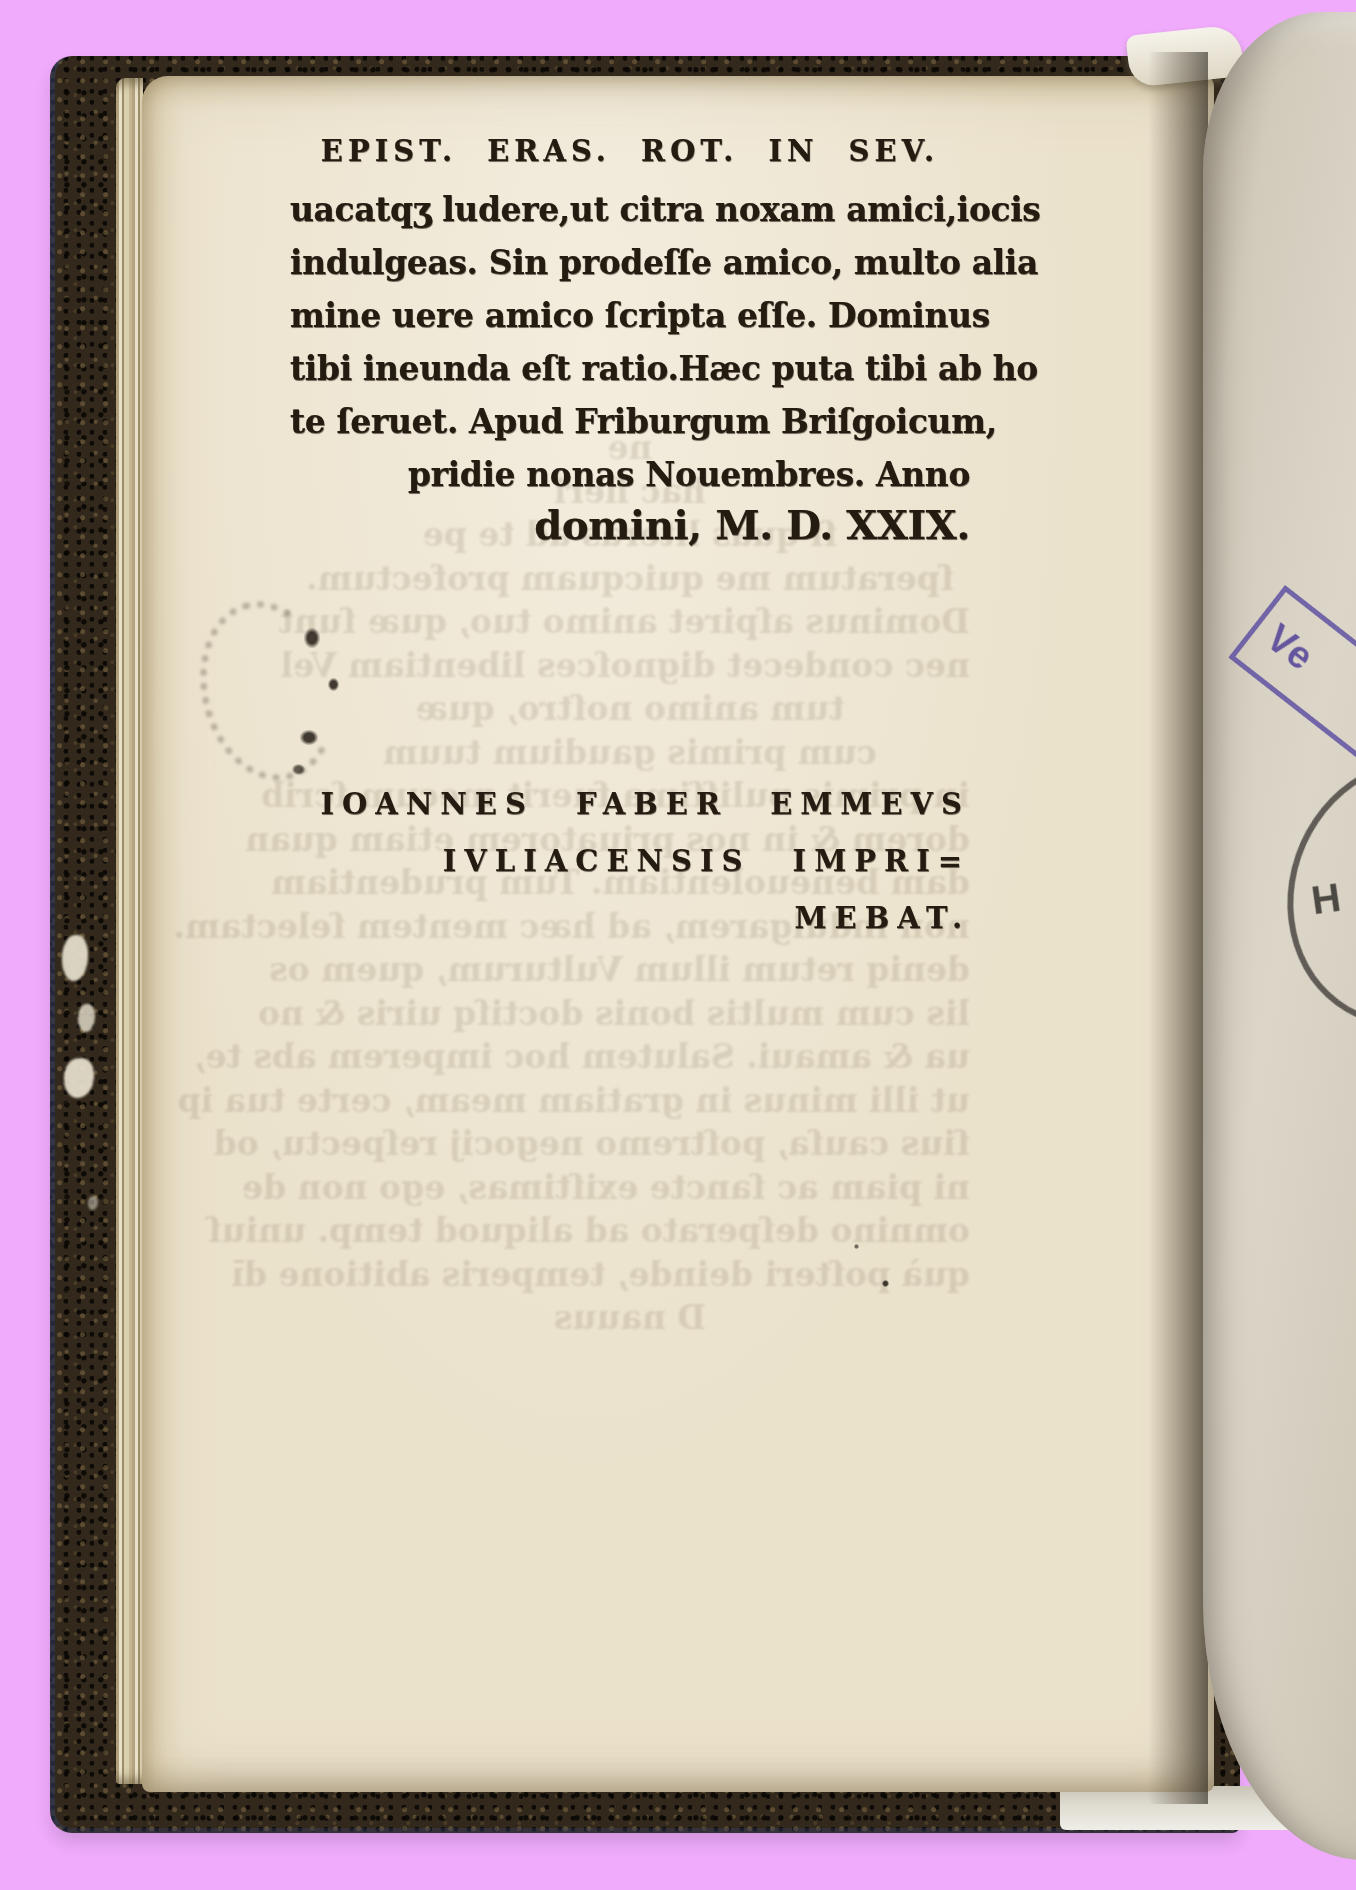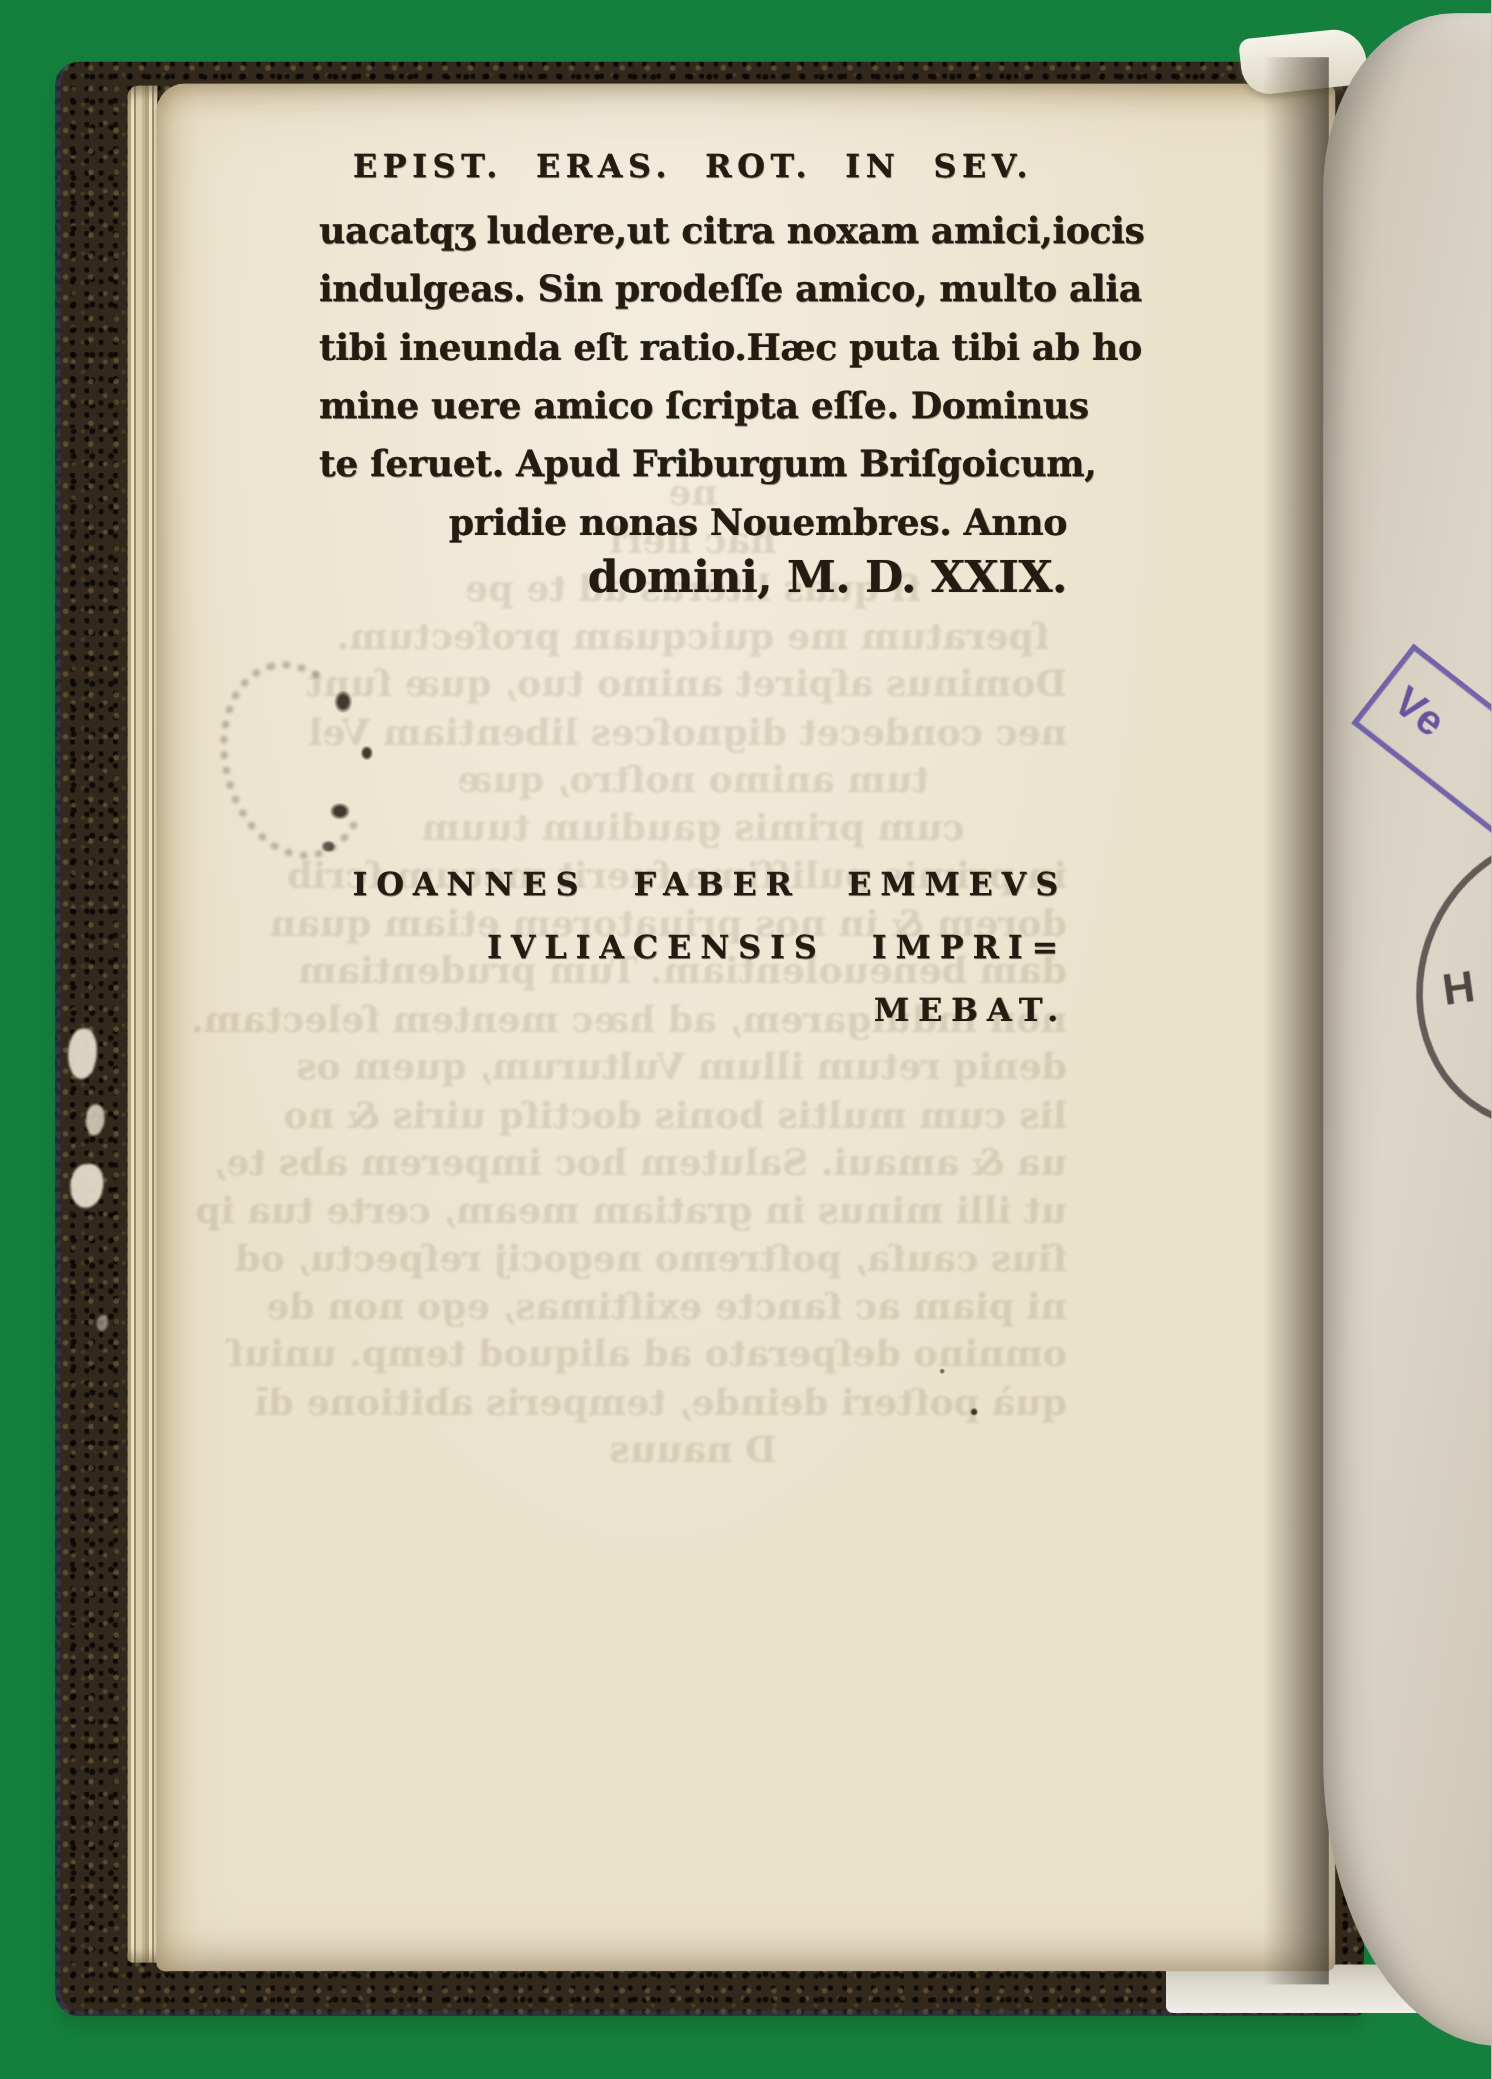--- a/index.html
+++ b/index.html
@@ -1,16 +1,16 @@
 <!DOCTYPE html>
 <html><head>
 <meta charset="utf-8">
 <style>
   html,body{margin:0;padding:0;background:#ffffff;}
-  .scene{position:relative;width:1356px;height:1890px;overflow:hidden;background:#15803d;
+  .scene{position:relative;width:1356px;height:1890px;overflow:hidden;background:#f0abfc;
          font-family:"DejaVu Serif","Liberation Serif",serif;}
 
   
   .cover{position:absolute;left:50px;top:56px;width:1185px;height:1772px;z-index:1;
     background-color:#32291c;
     background-image:
       radial-gradient(circle at 20% 30%, rgba(128,106,66,.55) 0 2px, rgba(0,0,0,0) 3px),
       radial-gradient(circle at 70% 60%, rgba(8,6,3,.85) 0 2.2px, rgba(0,0,0,0) 3.2px),
       radial-gradient(circle at 40% 80%, rgba(146,122,78,.42) 0 1.6px, rgba(0,0,0,0) 2.6px),
       radial-gradient(circle at 85% 20%, rgba(0,0,0,.75) 0 2px, rgba(0,0,0,0) 3px),
@@ -162,22 +162,22 @@
     <div class="blob blob3"></div>
     <div class="blob blob4"></div>
     <div class="blob speck1"></div>
     <div class="blob speck2"></div>
 
     <div class="text-col">
       <div class="heading">EPIST. ERAS. ROT. IN SEV.</div>
       <div class="bodyblock">
         <div class="body-line">uacatqʒ ludere,ut citra noxam amici,iocis</div>
         <div class="body-line">indulgeas. Sin prodeſſe amico, multo alia</div>
+        <div class="body-line">mine uere amico ſcripta eſſe. Dominus</div>
         <div class="body-line">tibi ineunda eſt ratio.Hæc puta tibi ab ho</div>
-        <div class="body-line">mine uere amico ſcripta eſſe. Dominus</div>
         <div class="body-line">te ſeruet.  Apud Friburgum Briſgoicum,</div>
         <div class="date-line">pridie nonas Nouembres. Anno</div>
         <div class="date-line date-big">domini, M. D. XXIX.</div>
       </div>
     </div>
 
     <div class="colophon">
       <div>IOANNES FABER EMMEVS</div>
       <div>IVLIACENSIS IMPRI=</div>
       <div>MEBAT.</div>

